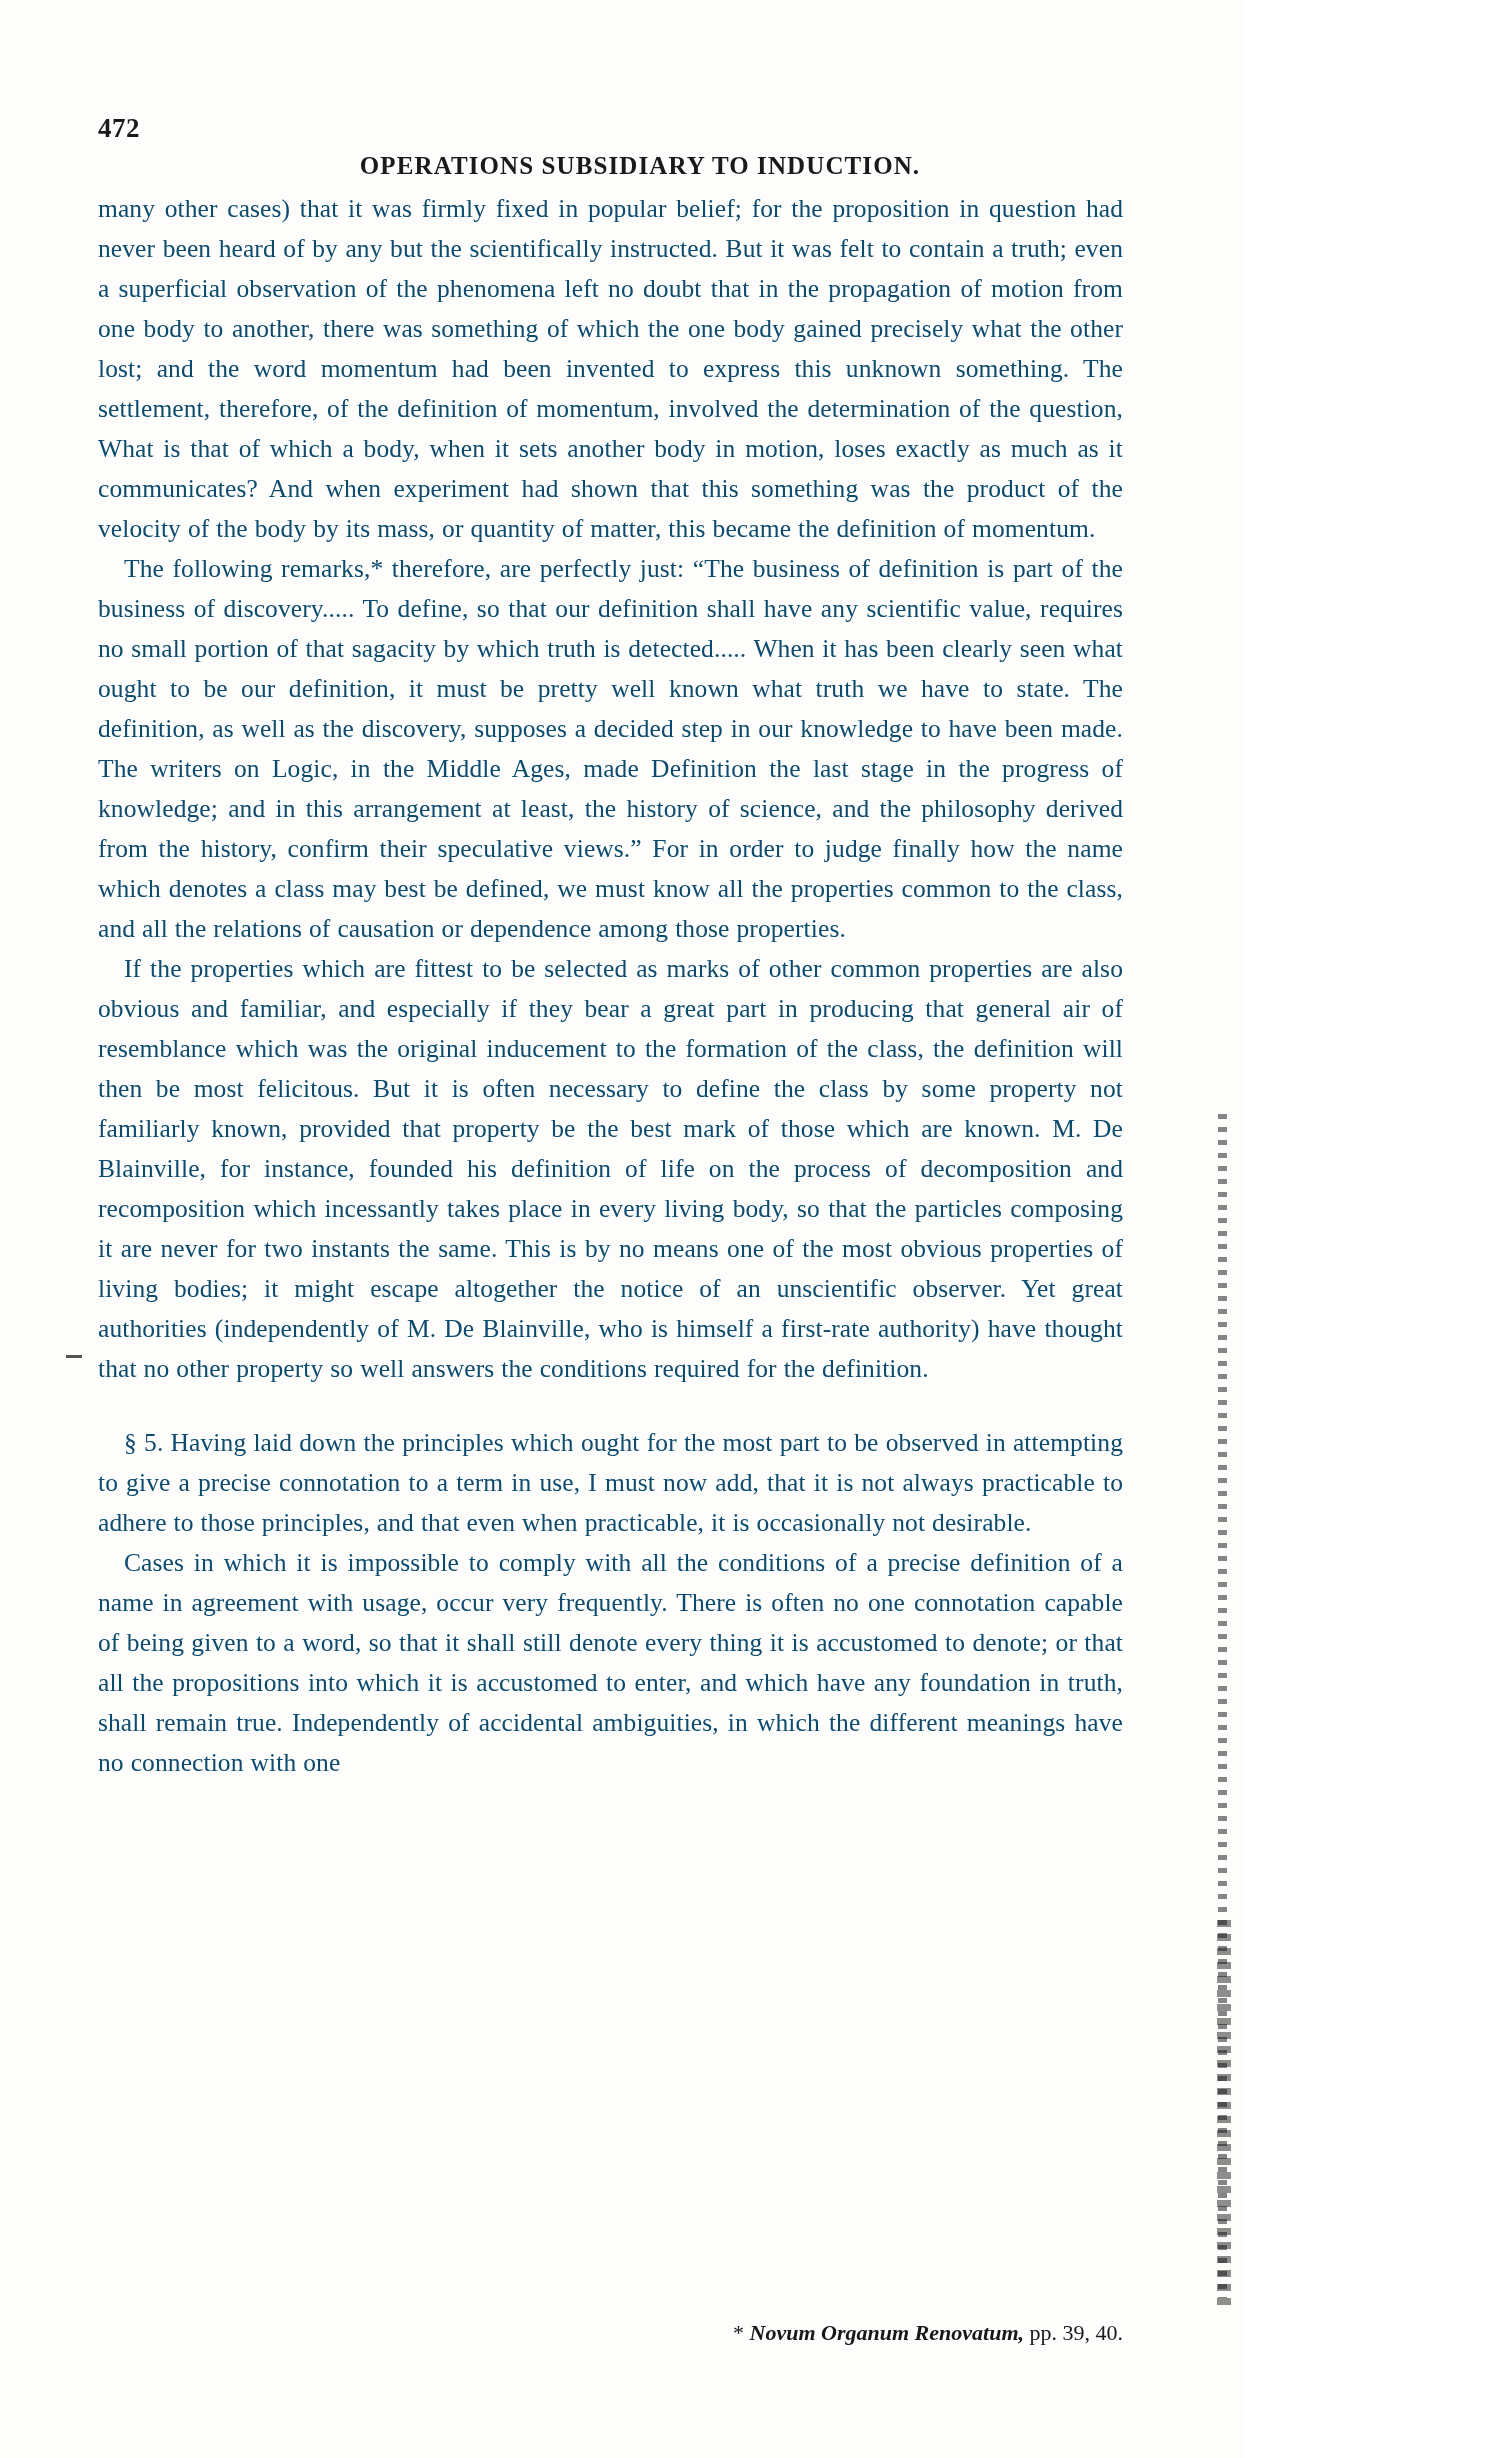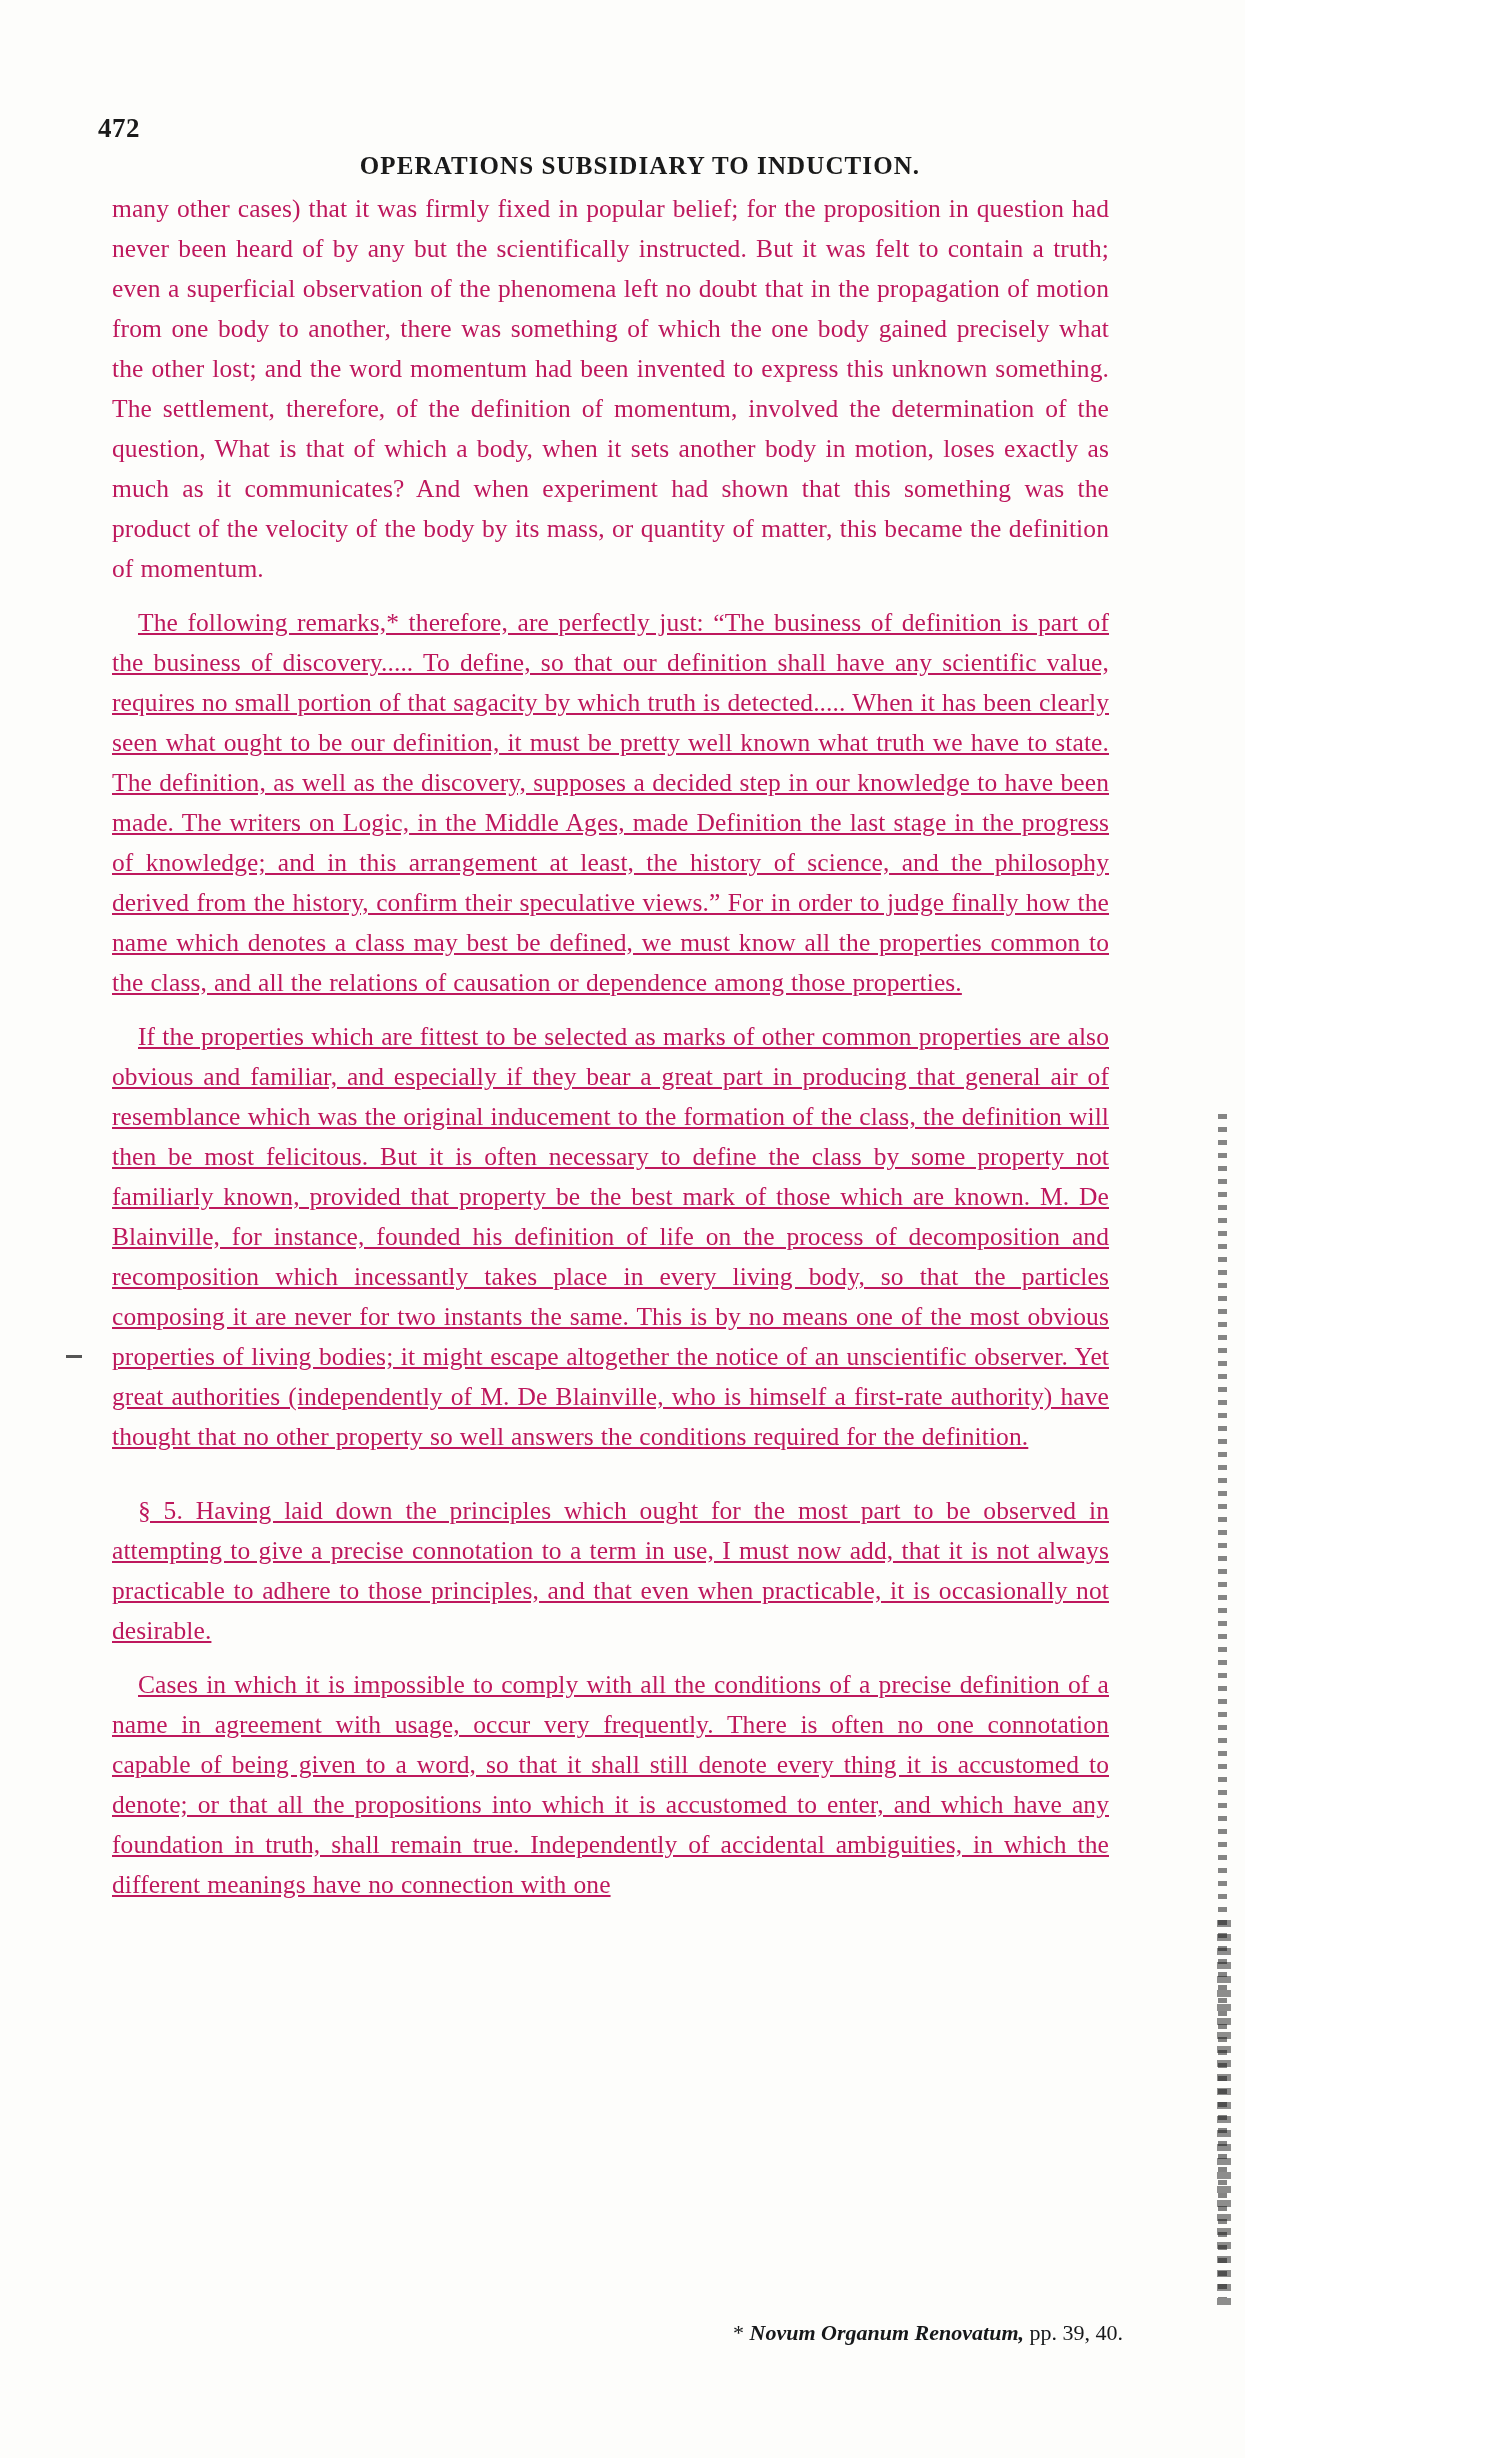--- a/index.html
+++ b/index.html
@@ -48,33 +48,32 @@
     top: 6px;
     width: 786px;
     text-align: center;
     font-size: 25px;
     font-weight: bold;
     letter-spacing: 1.1px;
     font-family: "Liberation Serif", serif;
     margin-top: 39px;
   }
   .body-text p {
-    margin: 14px;
+    margin: 0;
     font-size: 25.5px;
     line-height: 40px;
     text-align: justify;
     text-justify: inter-word;
     letter-spacing: 0.1px;
     word-spacing: 0.5px;
     font-family: "Liberation Serif", serif;
-    color: #be185d;
+    color: #0c4a6e;
   }
   .body-text p.indent {
     text-indent: 26px;
-    text-decoration: underline;
   }
   .gap-before {
     margin-top: 34px !important;
   }
   .footnote-wrap {
     position: absolute;
     left: 98px;
     top: 2318px;
     width: 1025px;
     text-align: right;

